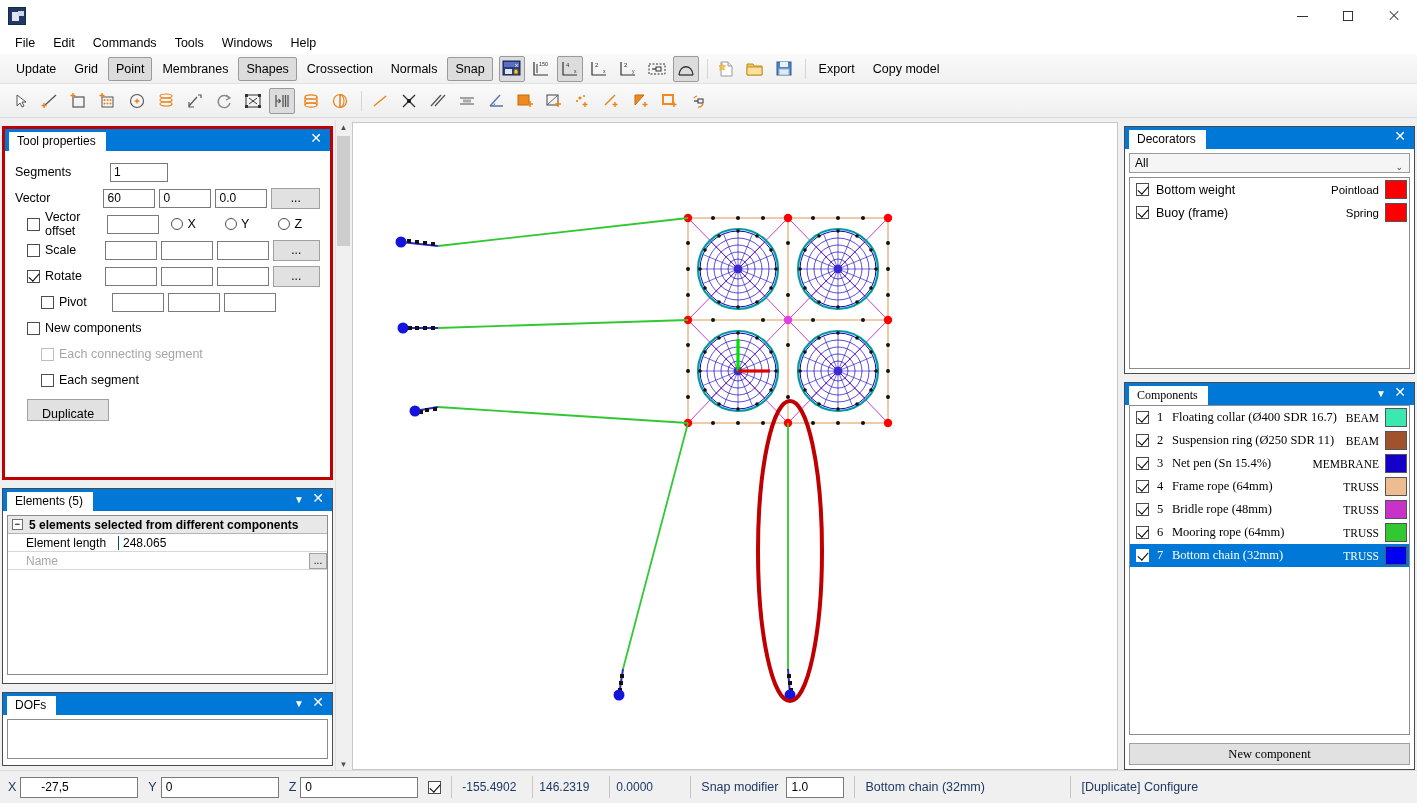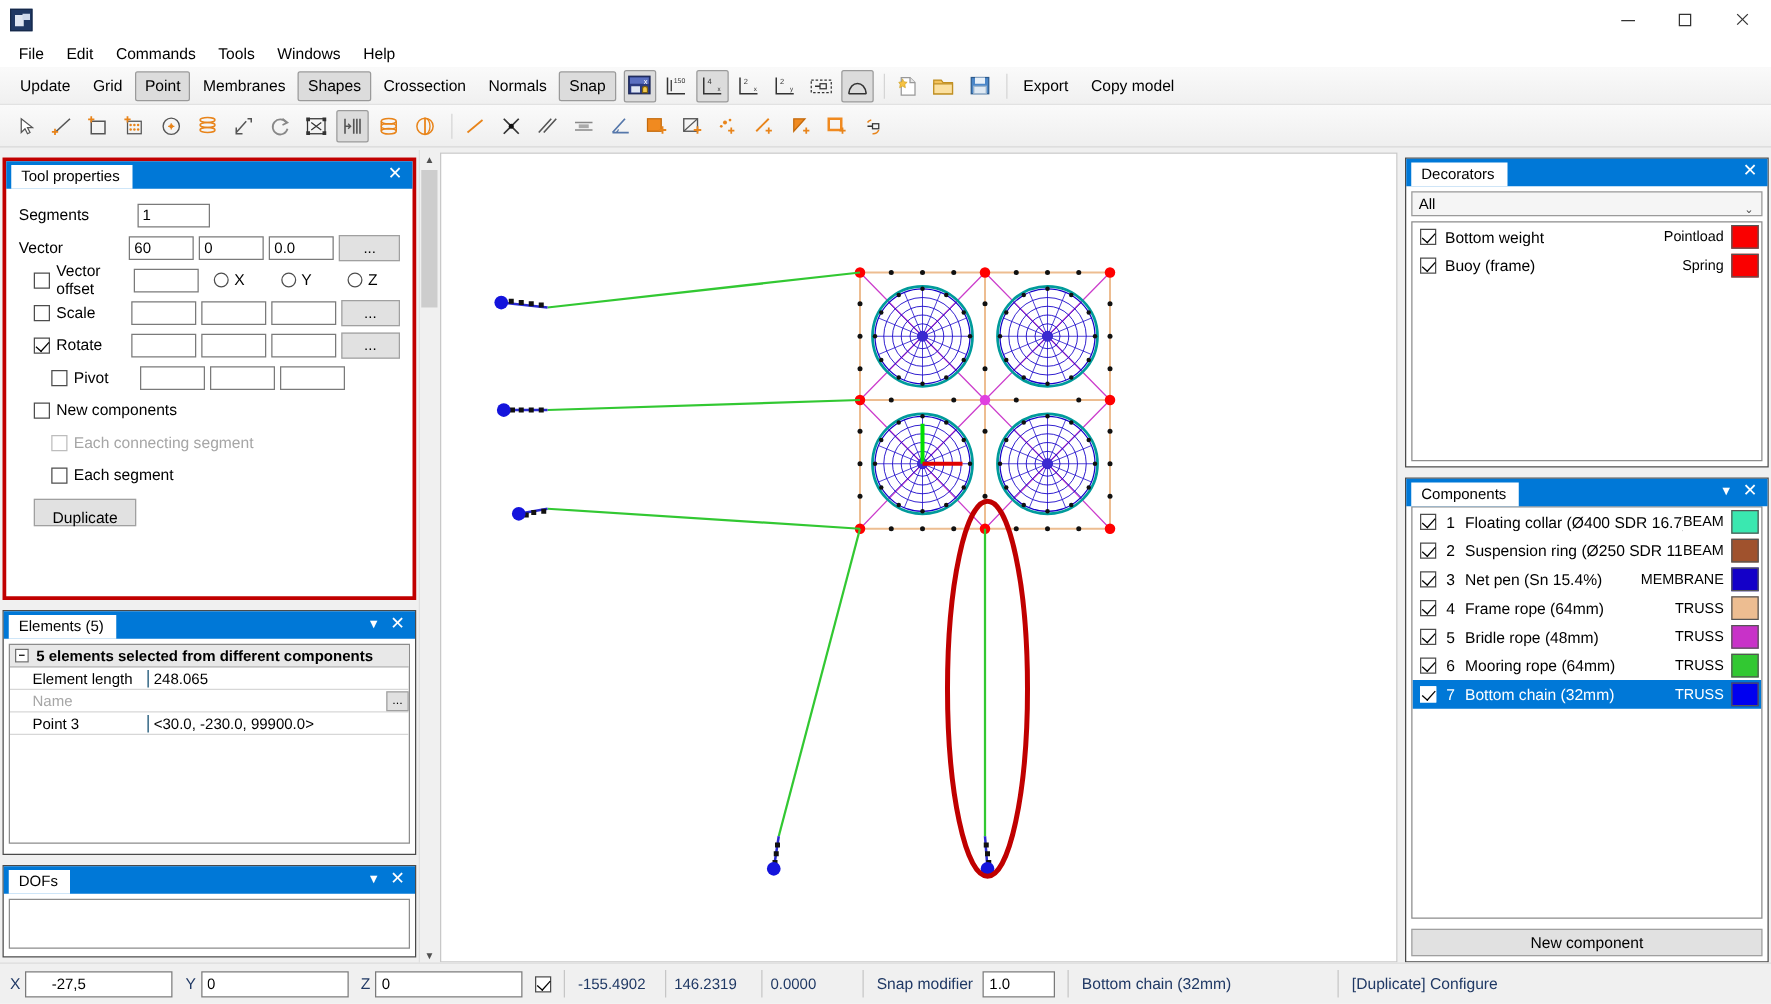--- a/index.html
+++ b/index.html
@@ -121,21 +121,21 @@
   .listbox { margin:0 4px 4px 4px; border:1px solid #8c8c8c; background:#fff; overflow:hidden; }
   .lrow { display:flex; align-items:center; height:23px; padding:0 0 0 6px; font-size:12.5px; }
   .lrow.sel { background:#0078d7; color:#fff; }
   .lrow .nm { flex:1; padding-left:7px; white-space:nowrap; overflow:hidden; }
   .lrow .num { width:16px; }
   .lrow .ty { font-size:11.5px; padding-right:6px; white-space:nowrap; }
   .swatch { width:22px; height:19px; border:1px solid #555; flex:none; margin-right:2px; }
   .lrow.sel .cb { border-color:#fff; }
   .lrow.sel .cb.checked::after { border-color:#000; }
 
-  #components { left:1124px; top:382px; width:291px; height:388px; border:1px solid #4a4a4a; }
+  #components { left:1124px; top:382px; width:291px; height:388px; border:1px solid #4a4a4a;font-family:Liberation Serif, serif; }
   .newcomp { position:absolute; left:4px; right:4px; bottom:4px; height:22px; background:#e1e1e1;
              border:1px solid #a0a0a0; font-size:12.5px; text-align:center; line-height:20px; }
 
   
   .statusbar { position:absolute; left:0; bottom:0; width:1417px; height:33px;
                background:#f0f0f0; border-top:1px solid #dcdcdc; display:flex; align-items:center;
                padding-left:8px; }
   .sx-lbl { font-size:12.5px; color:#1f3864; margin-right:4px; }
   .sx-inp { height:21px; border:1px solid #7a7a7a; background:#fff; font-size:12px; padding:0 4px;
             color:#000; font-family:"Liberation Sans", sans-serif; }
@@ -547,24 +547,20 @@
           <span>5 elements selected from different components</span>
         </div>
         <div class="grow">
           <span class="gk">Element length</span>
           <span class="gv">248.065</span>
         </div>
         <div class="grow">
           <span class="gk dimtxt">Name</span>
           <span class="gv"></span>
           <span class="gdots">...</span>
-        </div>
-        <div class="grow">
-          <span class="gk">Point 3</span>
-          <span class="gv">&lt;30.0, -230.0, 99900.0&gt;</span>
         </div>
       </div>
     </div>
 
     <div class="panel" id="dofs">
       <div class="ptitle">
         <div class="ptab">DOFs</div>
         <div class="pcollapse">▼</div>
         <div class="pclose">✕</div>
       </div>

